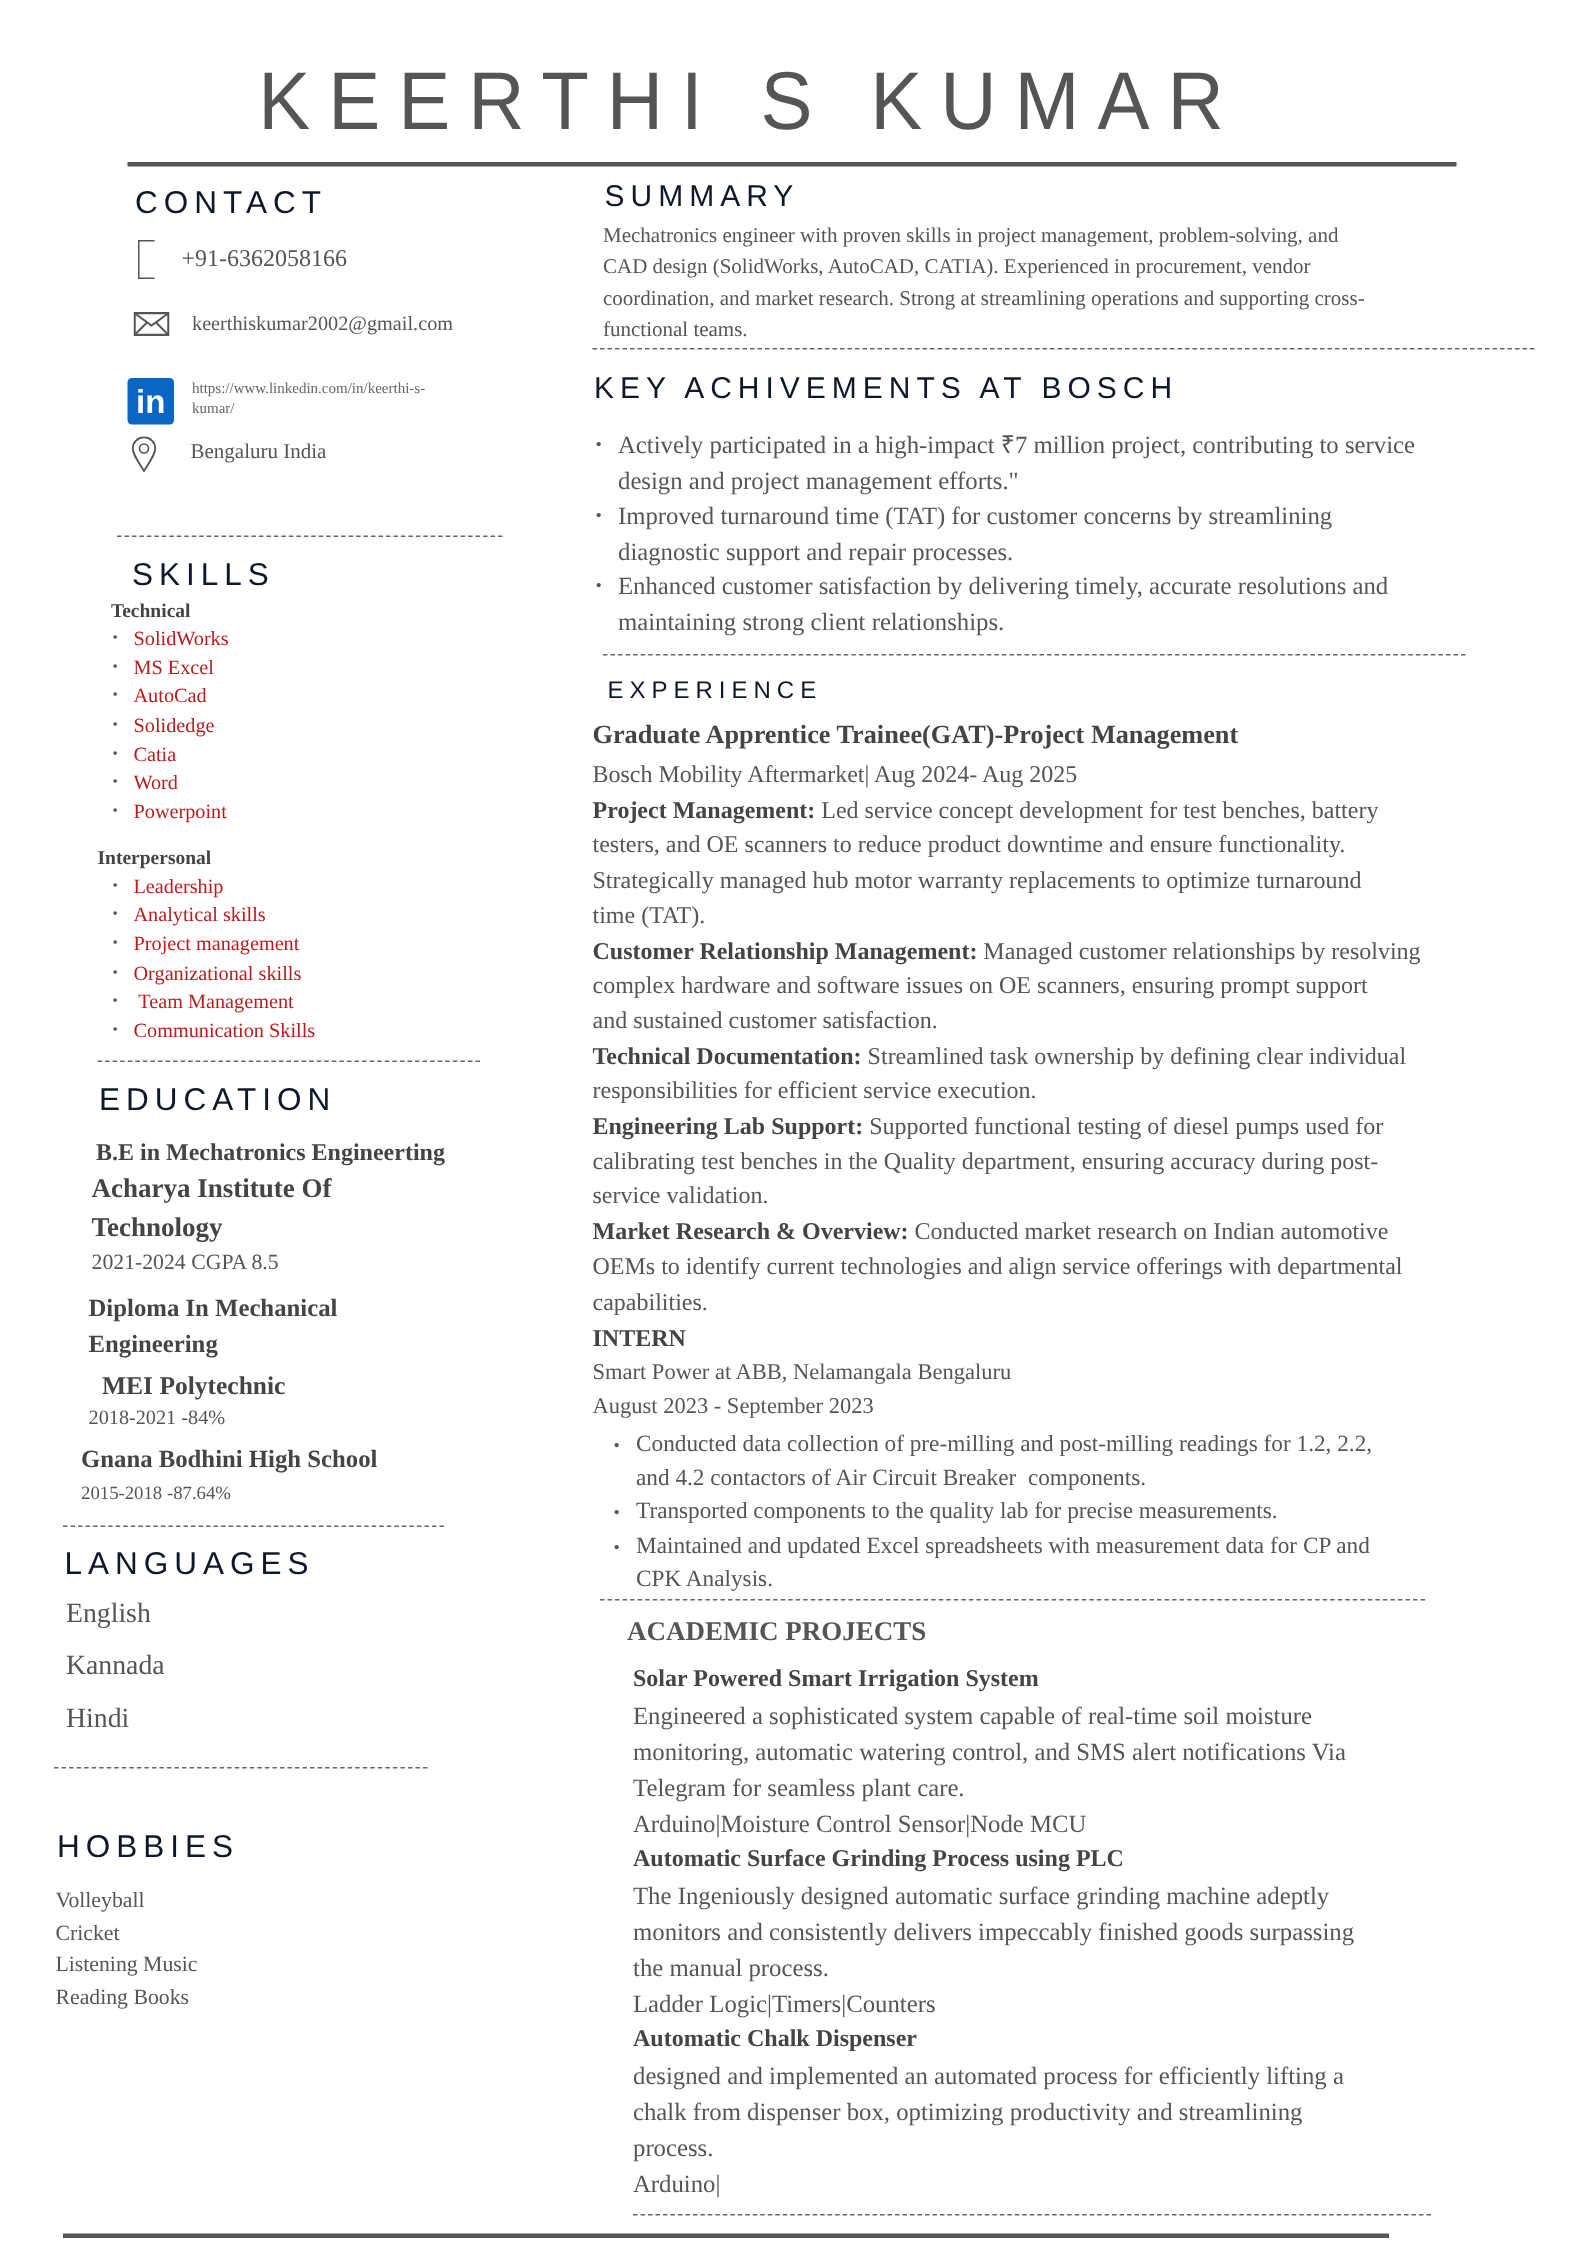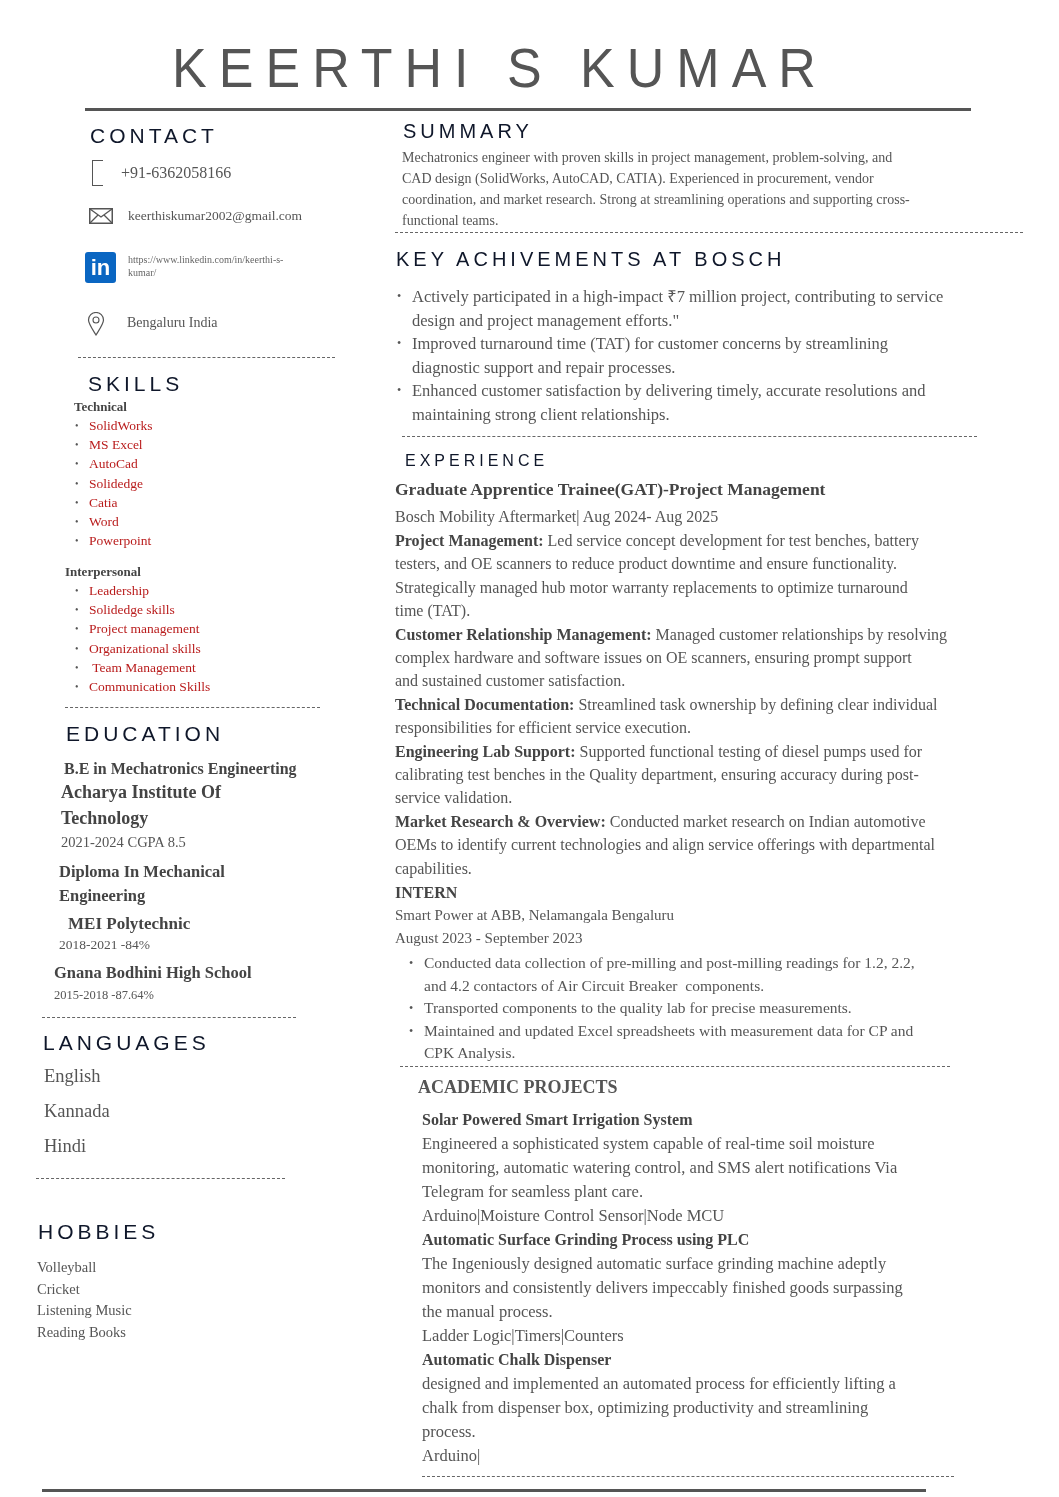--- a/index.html
+++ b/index.html
@@ -47,21 +47,21 @@
 </div>
 
 <div class="abs contact-row" style="left:85px;top:252px;">
   <span style="display:inline-flex;align-items:center;justify-content:center;width:31px;height:31px;background:#0a66c2;border-radius:3px;color:#fff;font-family:'Liberation Sans',sans-serif;font-weight:700;font-size:22px;margin-right:12px;">in</span>
   <span style="font-size:10px;color:#666;line-height:13px;margin-top:1px;">
     <span>https://www.linkedin.com/in/keerthi-s-</span><br>
     <span>kumar/</span>
   </span>
 </div>
 
-<div class="abs contact-row" style="left:87px;top:312px;">
+<div class="abs contact-row" style="left:87px;top:291px;">
   <span style="margin-right:22px;">
     <svg width="18" height="24" viewBox="0 0 18 24">
         <path d="M9 23 C4 15 1.5 11.5 1.5 8 A7.5 7.5 0 0 1 16.5 8 C16.5 11.5 14 15 9 23 Z" fill="none" stroke="#555" stroke-width="1.2"></path>
         <circle cx="9" cy="8" r="3" fill="none" stroke="#555" stroke-width="1.1"></circle>
       </svg>
   </span>
   <span class="txt-sm" style="font-size:14px;margin-top:3px;">Bengaluru India</span>
 </div>
 
 <div class="abs dash" style="left:78px;top:357px;width:257px;"></div>
@@ -73,21 +73,21 @@
   <li>MS Excel</li>
   <li>AutoCad</li>
   <li>Solidedge</li>
   <li>Catia</li>
   <li>Word</li>
   <li>Powerpoint</li>
 </ul>
 <div class="abs bold" style="left:65px;top:564px;font-size:13px;">Interpersonal</div>
 <ul class="abs ul" style="left:73px;top:581px;">
   <li>Leadership</li>
-  <li>Solidedge skills</li>
+  <li>Analytical skills</li>
   <li>Project management</li>
   <li>Organizational skills</li>
   <li style="white-space:pre;"> Team Management</li>
   <li>Communication Skills</li>
 </ul>
 
 <div class="abs dash" style="left:65px;top:707px;width:255px;"></div>
 
 <div class="abs h" style="left:66px;top:722px;">EDUCATION</div>
 <div class="abs bold" style="left:64px;top:760px;font-size:16px;">B.E in Mechatronics Engineerting</div>

